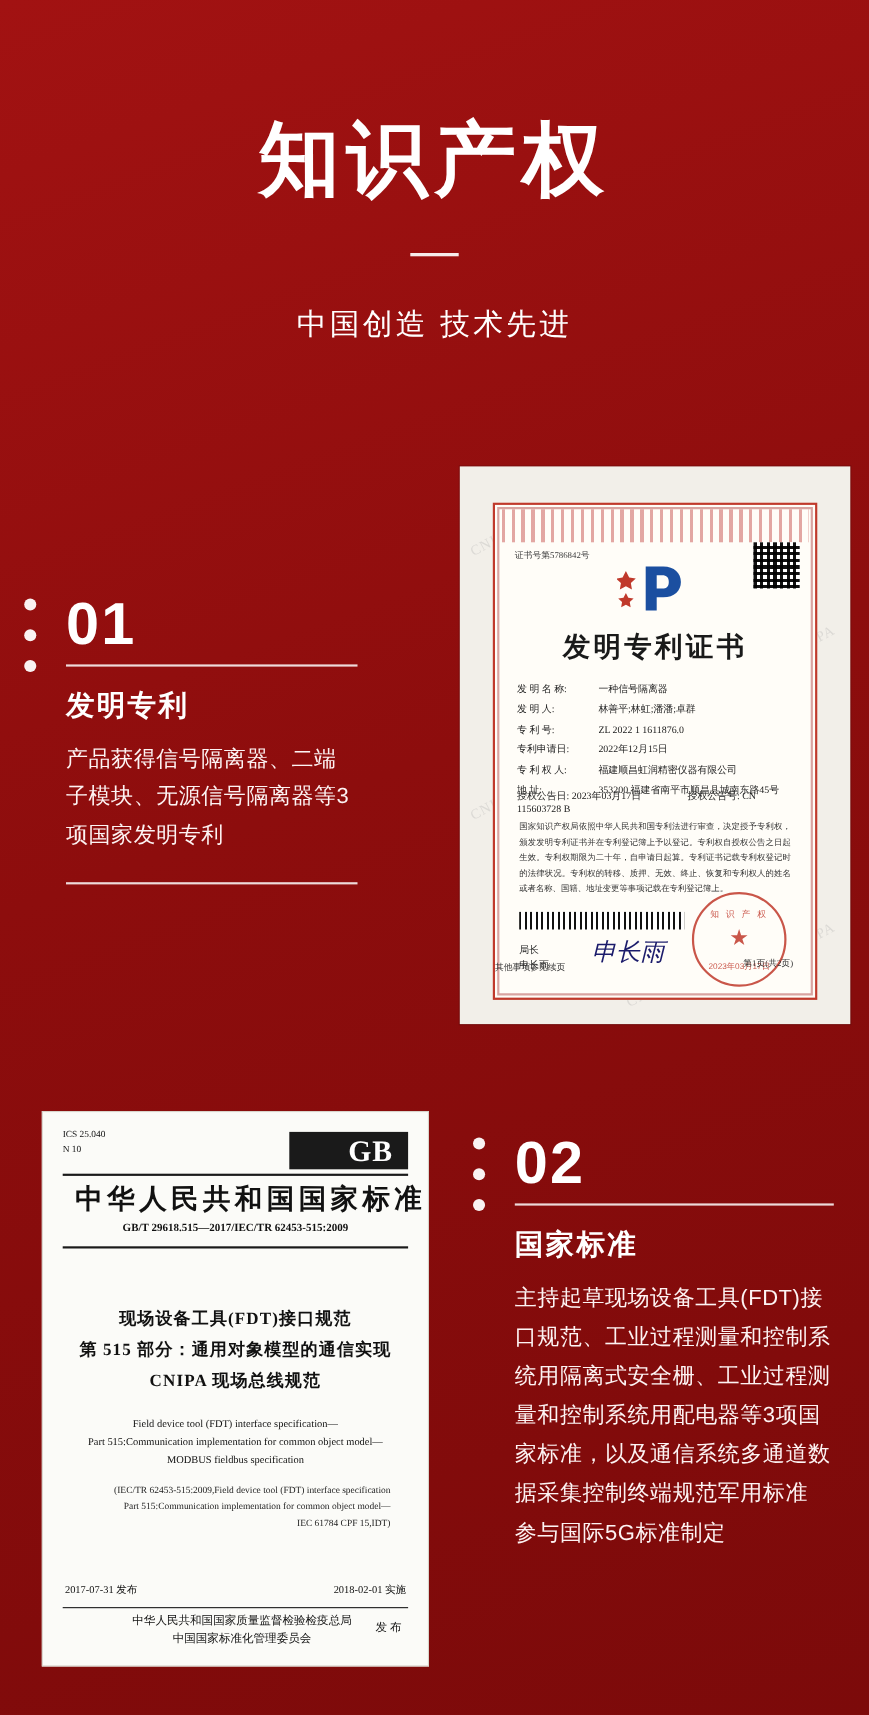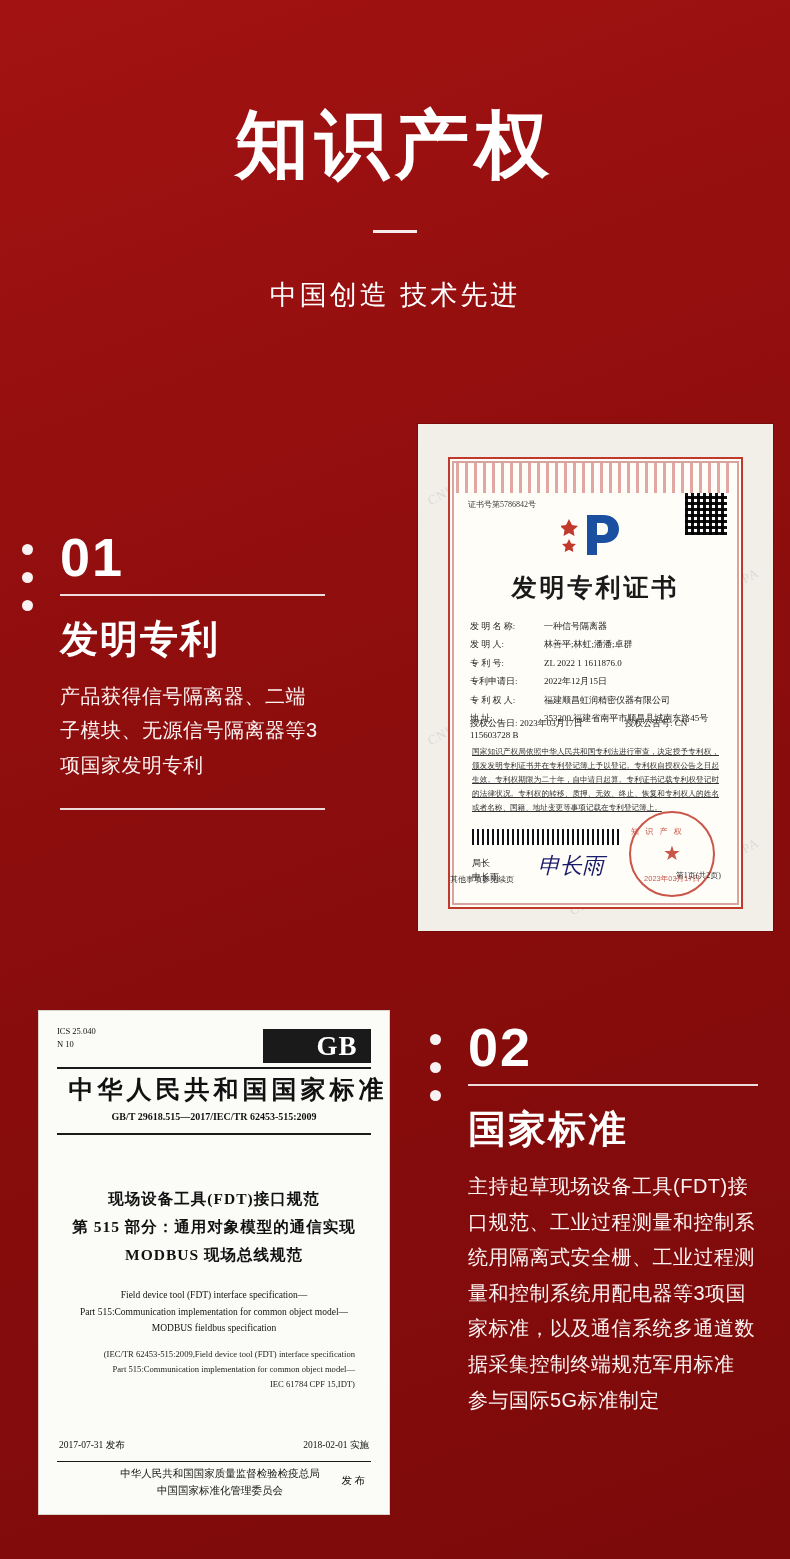--- a/index.html
+++ b/index.html
@@ -28,24 +28,24 @@
   .subtitle{
     margin-top:44px;font-size:27px;letter-spacing:3px;color:#ffffff;font-weight:normal;
   }
 
   
   .sec1{position:absolute;top:530px;left:0;width:790px;height:420px;}
   .dots{position:absolute;width:12px;}
   .dot{width:11px;height:11px;border-radius:50%;background:#ffffff;margin-bottom:17px;opacity:.95;}
   .sec1 .dots{left:22px;top:14px;}
   .num{
-    font-size:54px;font-weight:bold;line-height:1;color:#ffffff;letter-spacing:2px;
+    font-size:54px;font-weight:bold;line-height:1;color:#ffffff;letter-spacing:2px;margin-top:10px;
   }
   .numrule{height:2px;background:#ffffff;opacity:.85;margin-top:10px;}
-  .sechead{font-size:38px;font-weight:bold;margin-top:18px;letter-spacing:2px;}
+  .sechead{font-size:26px;font-weight:bold;margin-top:18px;letter-spacing:2px;}
   .secbody{
     font-size:20px;line-height:1.72;margin-top:14px;letter-spacing:.5px;color:#fdf3f3;
   }
   .botrule{height:2px;background:#ffffff;opacity:.85;margin-top:26px;}
 
   .sec1 .block{position:absolute;left:60px;top:0;width:265px;}
 
   
   .cert{
     position:absolute;left:418px;top:424px;width:355px;height:507px;
@@ -91,40 +91,40 @@
     font-size:9px;color:#222;line-height:2.05;font-family:"Liberation Serif",serif;
   }
   .cert-rows .r span.lbl{display:inline-block;width:74px;}
   .cert-grant{
     position:absolute;left:20px;right:20px;top:258px;font-size:9px;color:#222;
     font-family:"Liberation Serif",serif;
   }
   .cert-grant .g2{margin-left:40px;}
   .cert-para{
     position:absolute;left:22px;right:22px;top:286px;font-size:7.6px;color:#333;
-    line-height:1.85;text-align:justify;font-family:"Liberation Serif",serif;text-decoration:underline;
+    line-height:1.85;text-align:justify;font-family:"Liberation Serif",serif;
   }
   .barcode{
     position:absolute;left:22px;top:370px;width:150px;height:16px;
     background:repeating-linear-gradient(90deg,#111 0 2px,#fff 2px 5px);
   }
   .sig-lbl{
     position:absolute;left:22px;top:398px;font-size:9px;color:#222;line-height:1.5;
     font-family:"Liberation Serif",serif;
   }
   .sig{
     position:absolute;left:88px;top:392px;font-size:22px;color:#1b1b6b;
     font-family:"Liberation Serif",serif;font-style:italic;
   }
   .seal{
     position:absolute;right:26px;top:352px;width:82px;height:82px;border-radius:50%;
     border:2.5px solid #c0392b;color:#c0392b;opacity:.85;
   }
   .seal .st{
-    position:absolute;left:0;right:0;top:13px;text-align:left;font-size:8px;letter-spacing:2px;
+    position:absolute;left:0;right:0;top:13px;text-align:center;font-size:8px;letter-spacing:2px;
   }
   .seal .sd{
     position:absolute;left:0;right:0;bottom:11px;text-align:center;font-size:7.5px;
   }
   .seal .star{
     position:absolute;left:50%;top:50%;transform:translate(-50%,-55%);font-size:20px;line-height:1;
   }
   .cert-foot1{
     position:absolute;right:20px;bottom:26px;font-size:8px;color:#333;
     font-family:"Liberation Serif",serif;
@@ -276,21 +276,21 @@
     <div class="gb-ics" style="white-space:pre-line;">ICS 25.040
 N 10</div>
     <div class="gb-logo">GB</div>
     <div class="gb-rule" style="top:56px;"></div>
     <div class="gb-nat">中华人民共和国国家标准</div>
     <div class="gb-code">GB/T 29618.515—2017/IEC/TR 62453-515:2009</div>
     <div class="gb-rule" style="top:122px;"></div>
 
     <div class="gb-t1">现场设备工具(FDT)接口规范</div>
     <div class="gb-t2">第 515 部分：通用对象模型的通信实现</div>
-    <div class="gb-t3">MODBUS 现场总线规范</div>
+    <div class="gb-t3">CNIPA 现场总线规范</div>
 
     <div class="gb-en" style="white-space:pre-line;">Field device tool (FDT) interface specification—
 Part 515:Communication implementation for common object model—
 MODBUS fieldbus specification</div>
     <div class="gb-ref" style="white-space:pre-line;text-align:right;">(IEC/TR 62453-515:2009,Field device tool (FDT) interface specification
 Part 515:Communication implementation for common object model—
 IEC 61784 CPF 15,IDT)</div>
 
     <div class="gb-date-l">2017-07-31 发布</div>
     <div class="gb-date-r">2018-02-01 实施</div>

